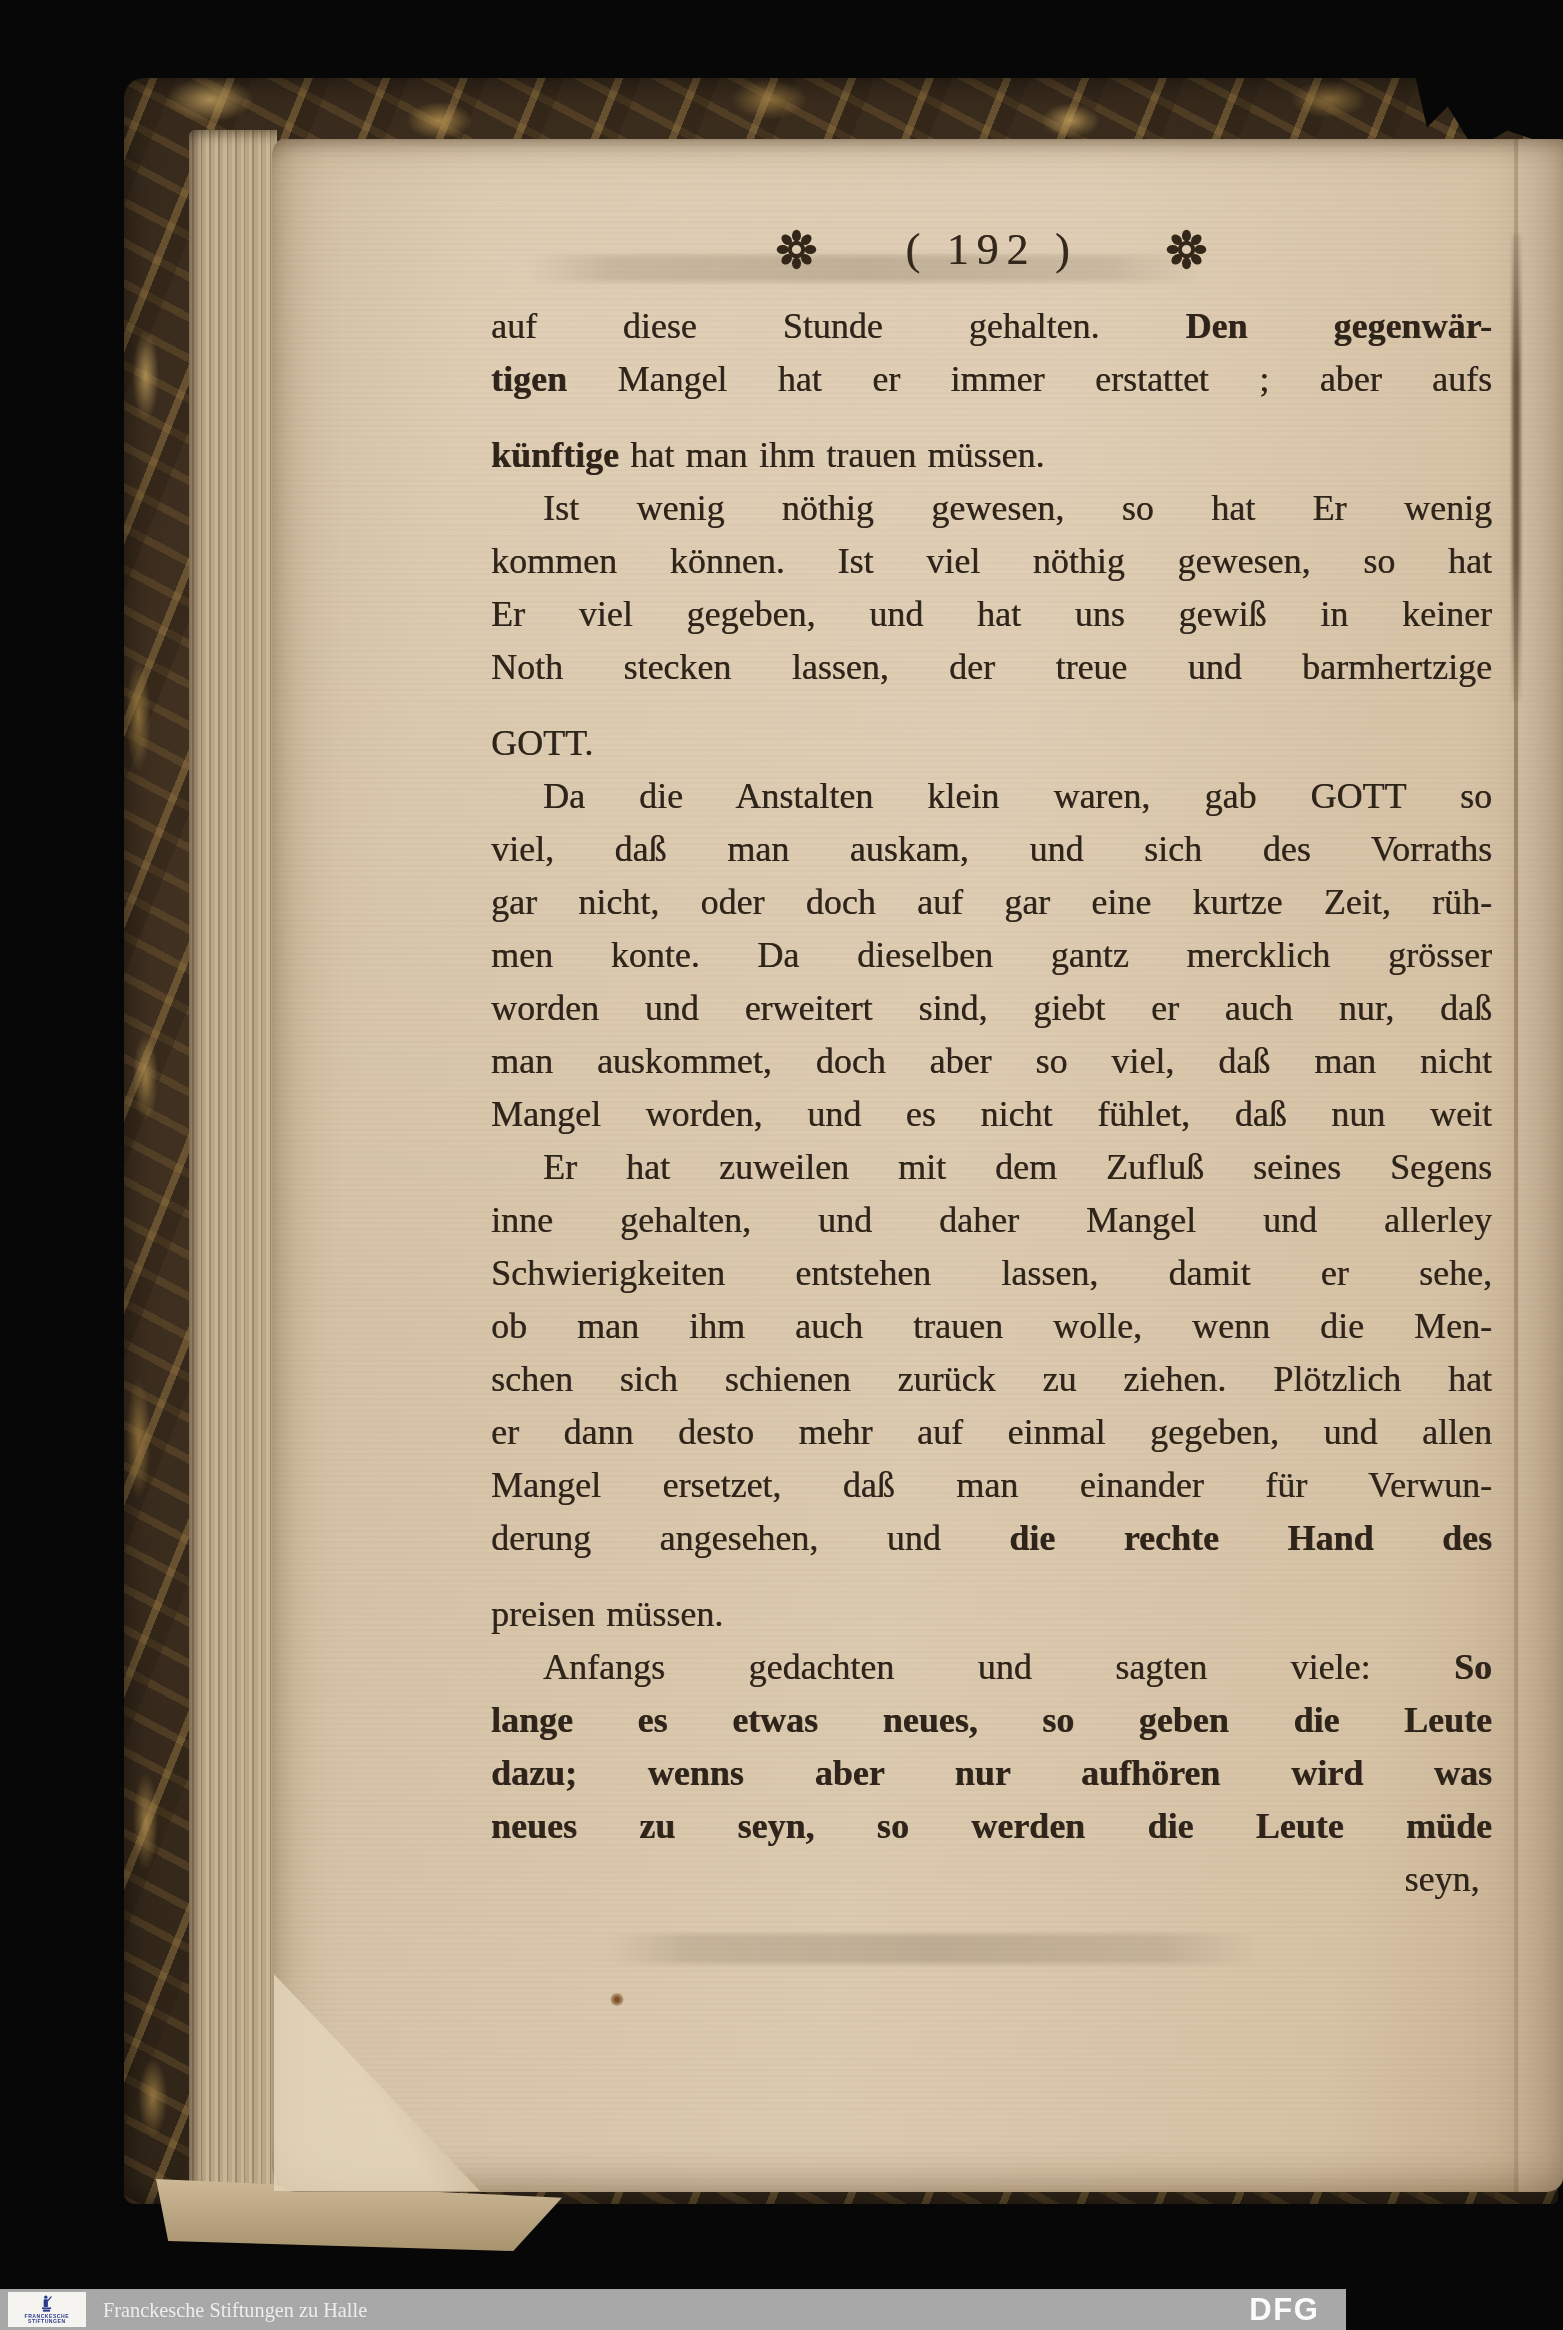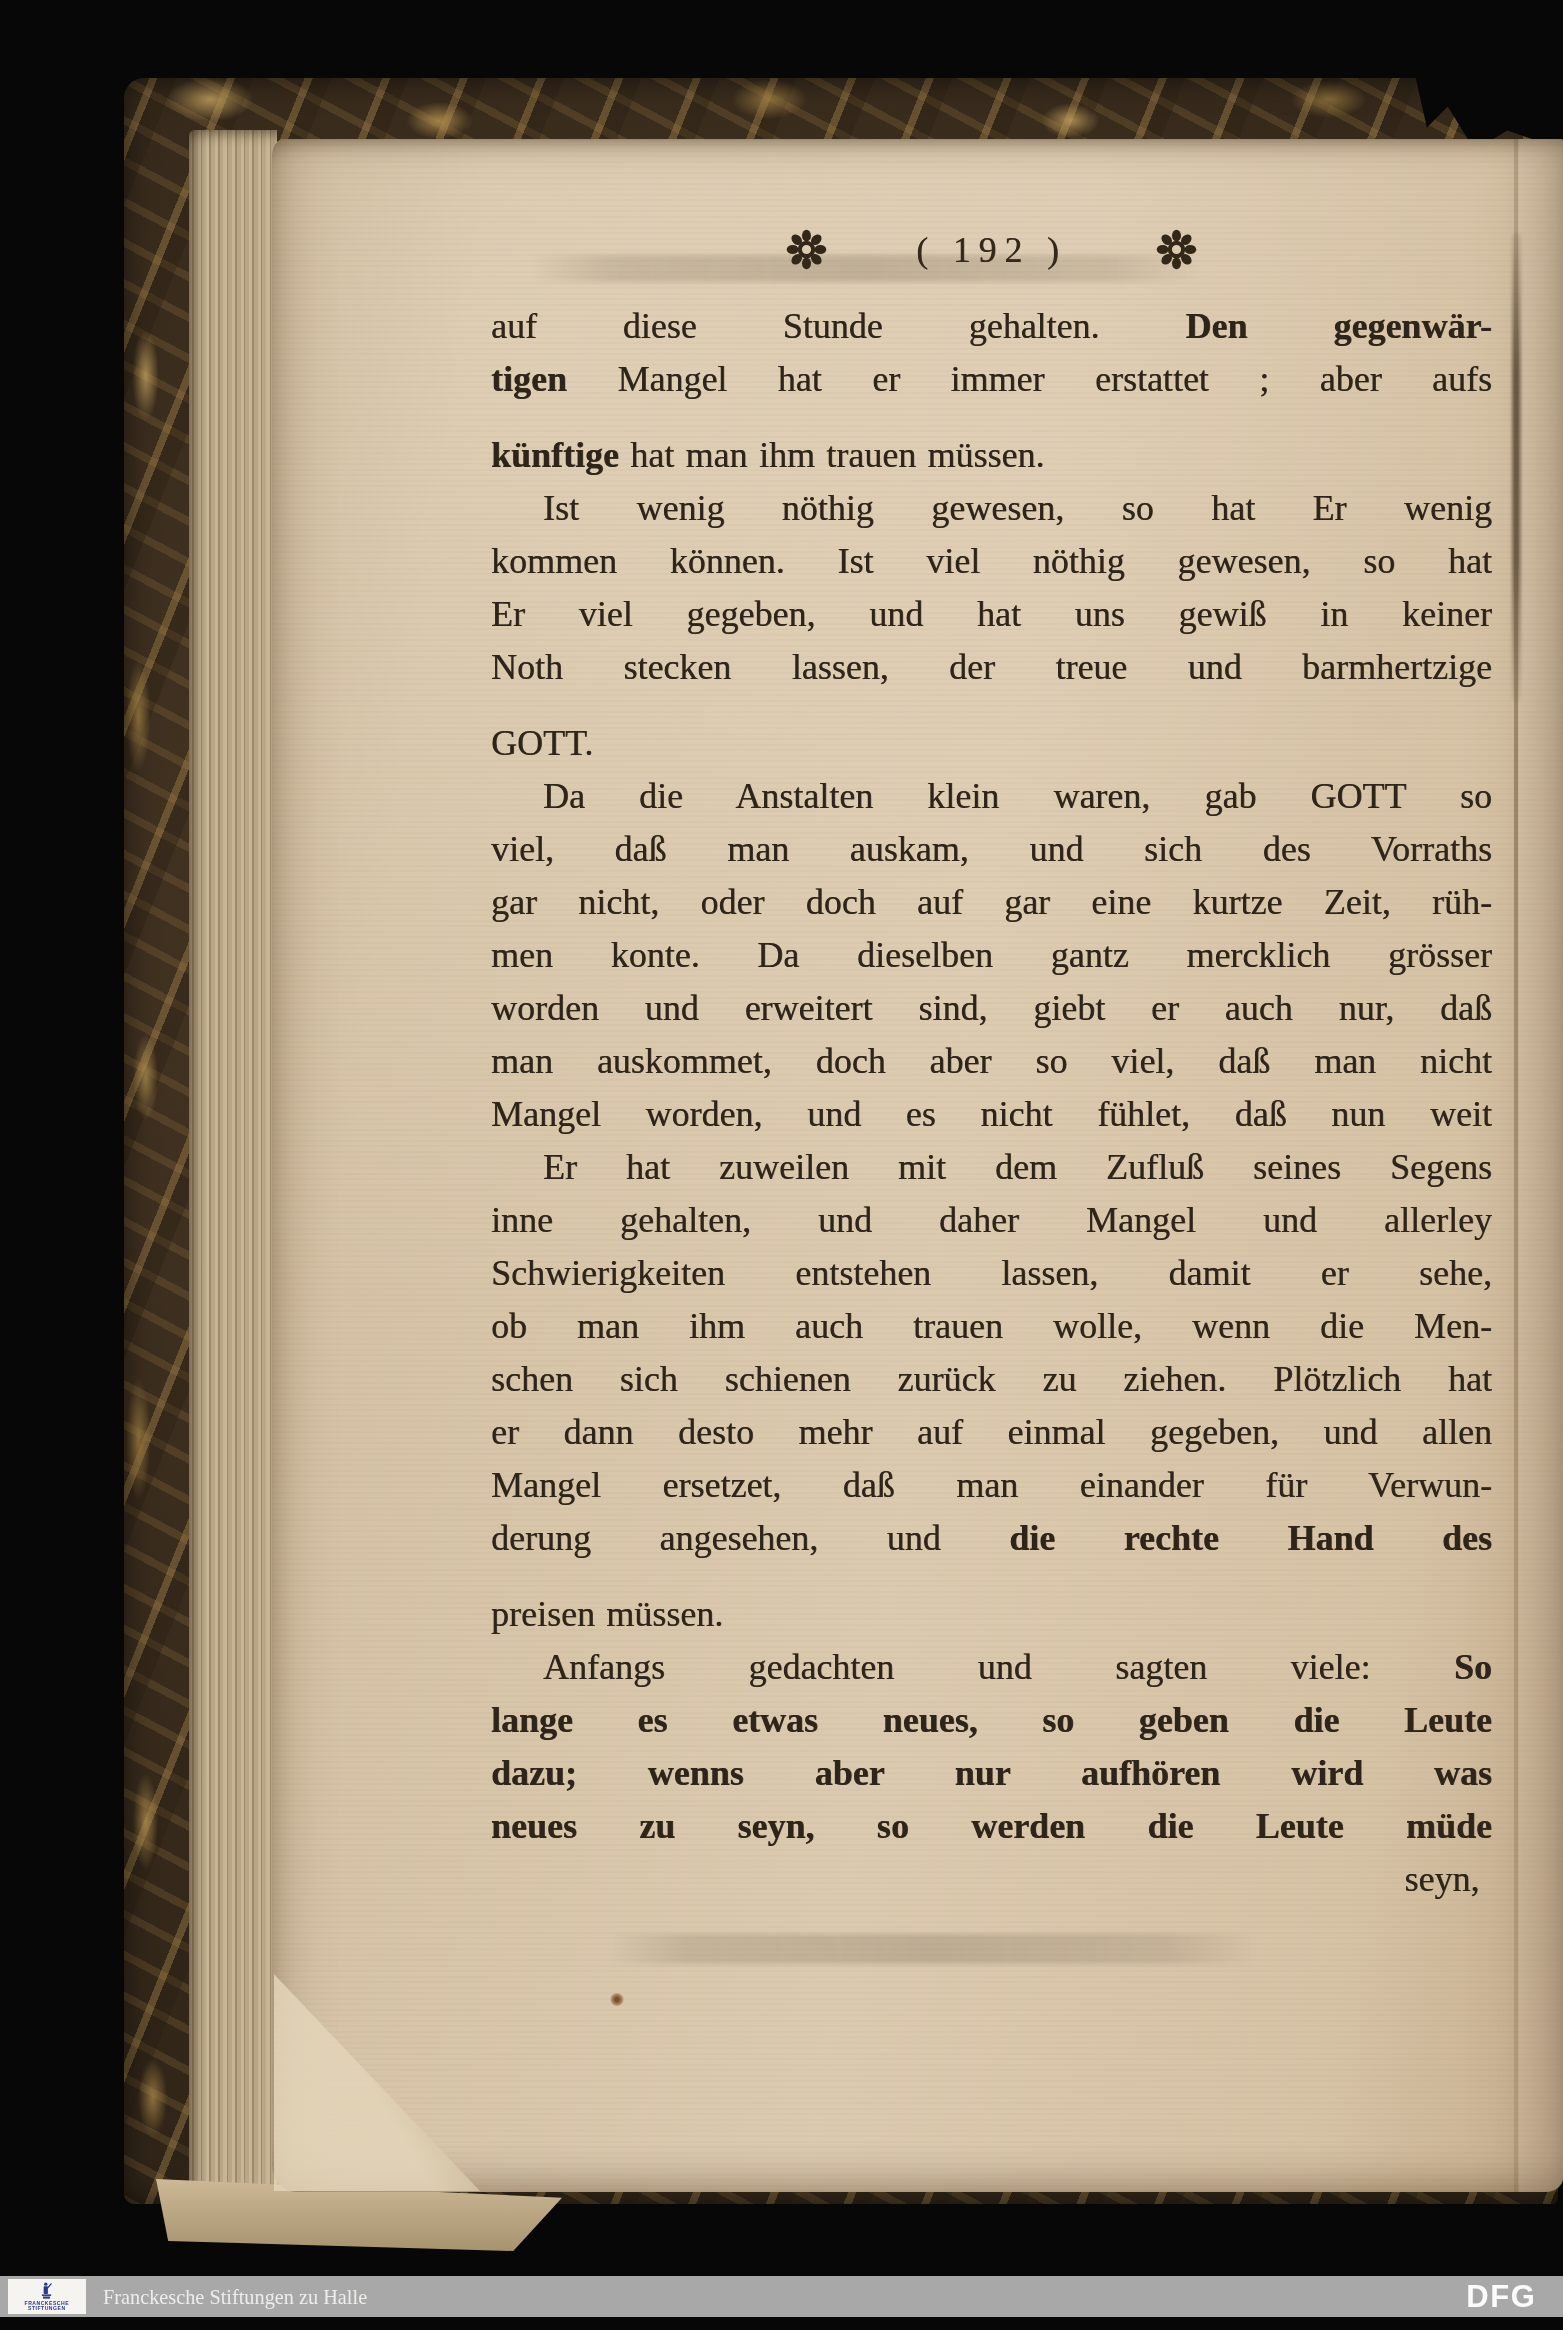--- a/index.html
+++ b/index.html
@@ -77,36 +77,36 @@
   .foxing{position:absolute;left:338px;top:1854px;width:14px;height:12.5px;border-radius:50%;
     background:radial-gradient(circle,#7c4f26 20%,rgba(124,79,38,.4) 60%,transparent 75%);}
   .ghost{position:absolute;filter:blur(2.3px);border-radius:6.3px;
     background:linear-gradient(90deg,transparent,rgba(90,75,55,.16) 12%,rgba(90,75,55,.22) 50%,rgba(90,75,55,.15) 86%,transparent);}
   .ghost-top{left:258px;top:116px;width:672px;height:26.6px;}
   .ghost-bottom{left:336px;top:1795px;width:649px;height:30px;}
 
   
   .pheader{position:absolute;left:219px;top:80px;width:1001px;height:61px;z-index:4;
     display:flex;align-items:center;justify-content:center;gap:89px;color:#33281b;}
-  .pagenum{font-size:36px;letter-spacing:7.8px;color:#33281b;text-shadow:0.4px 0 0 rgba(51,40,27,.7);}
+  .pagenum{font-size:44px;letter-spacing:7.8px;color:#33281b;text-shadow:0.4px 0 0 rgba(51,40,27,.7);}
   .rosette{width:41px;height:41px;}
 
   
   .textblock{position:absolute;left:219px;top:161px;width:1001px;z-index:4;
     font-size:36px;line-height:53px;color:var(--ink);word-spacing:2.3px;
     text-shadow:0.5px 0 0 rgba(46,36,26,.72);}
   .line{height:53px;overflow:hidden;}
   .line.j{text-align:justify;text-align-last:justify;}
   .line.l{text-align:left;text-align-last:auto;margin-top:23px;}
   .line.r{text-align:left;text-align-last:right;padding-right:12.5px;}
   .line.i{text-indent:52px;}
   .em{font-weight:700;}
 
   
-  .footer{position:absolute;left:0;bottom:13px;width:1563px;height:41px;background:var(--bar);z-index:10;padding-left:7px;}
+  .footer{position:absolute;left:0;bottom:0;width:1346px;height:41px;background:var(--bar);z-index:10;padding-left:7px;}
   .logo-box{position:absolute;left:7.8px;top:3.1px;width:78px;height:35px;background:#f5f4f1;
     display:flex;flex-direction:column;align-items:center;justify-content:center;gap:0.8px;}
   .logo-text{text-align:center;}
   .logo-text span{display:block;font-family:"Liberation Sans",sans-serif;font-weight:bold;
     font-size:5.1px;line-height:5.5px;letter-spacing:0.5px;color:var(--blue);}
   .inst{position:absolute;left:103px;top:50%;transform:translateY(-50%);
     font-family:"Liberation Serif",serif;font-size:20.3px;color:var(--bartext);}
   .dfg{position:absolute;right:26.6px;top:50%;transform:translateY(-50%);
     font-family:"Liberation Sans",sans-serif;font-weight:bold;font-size:31px;
     letter-spacing:1.6px;color:#fbfbfb;}

